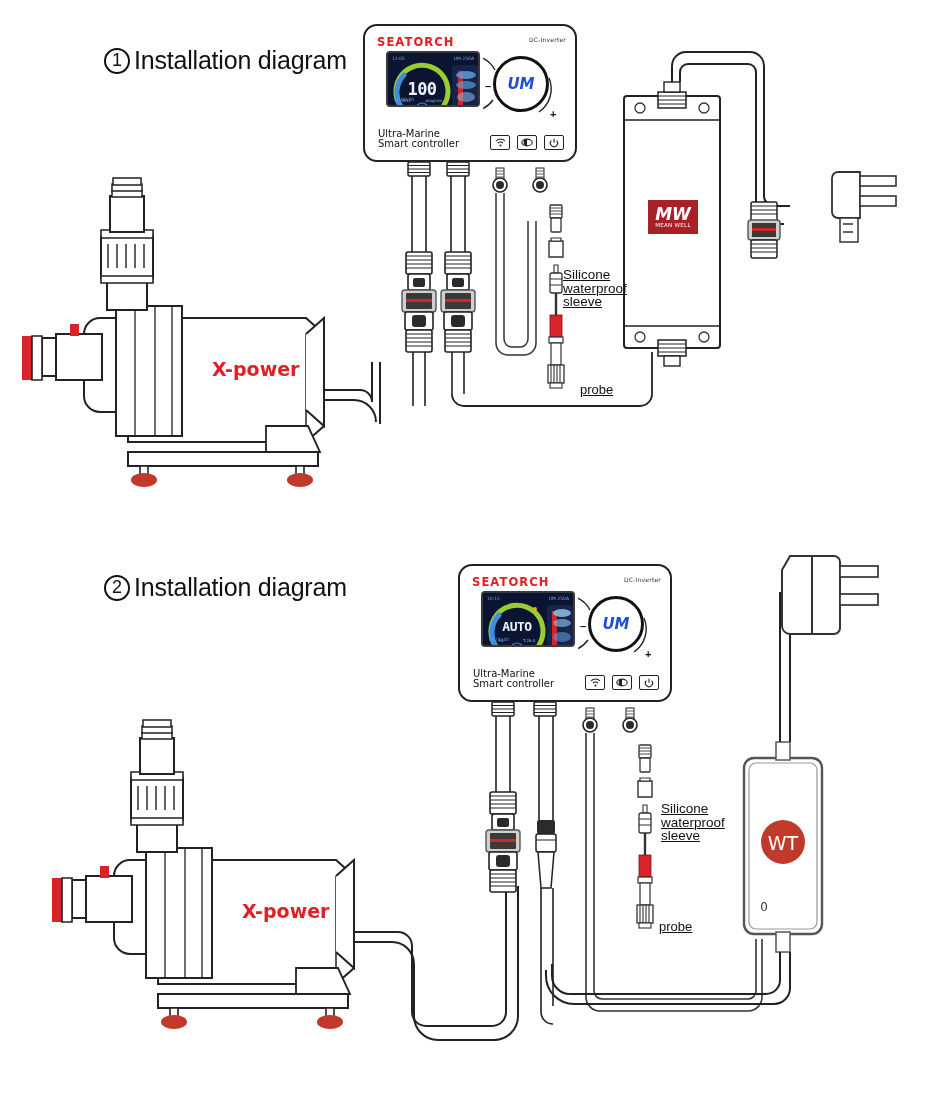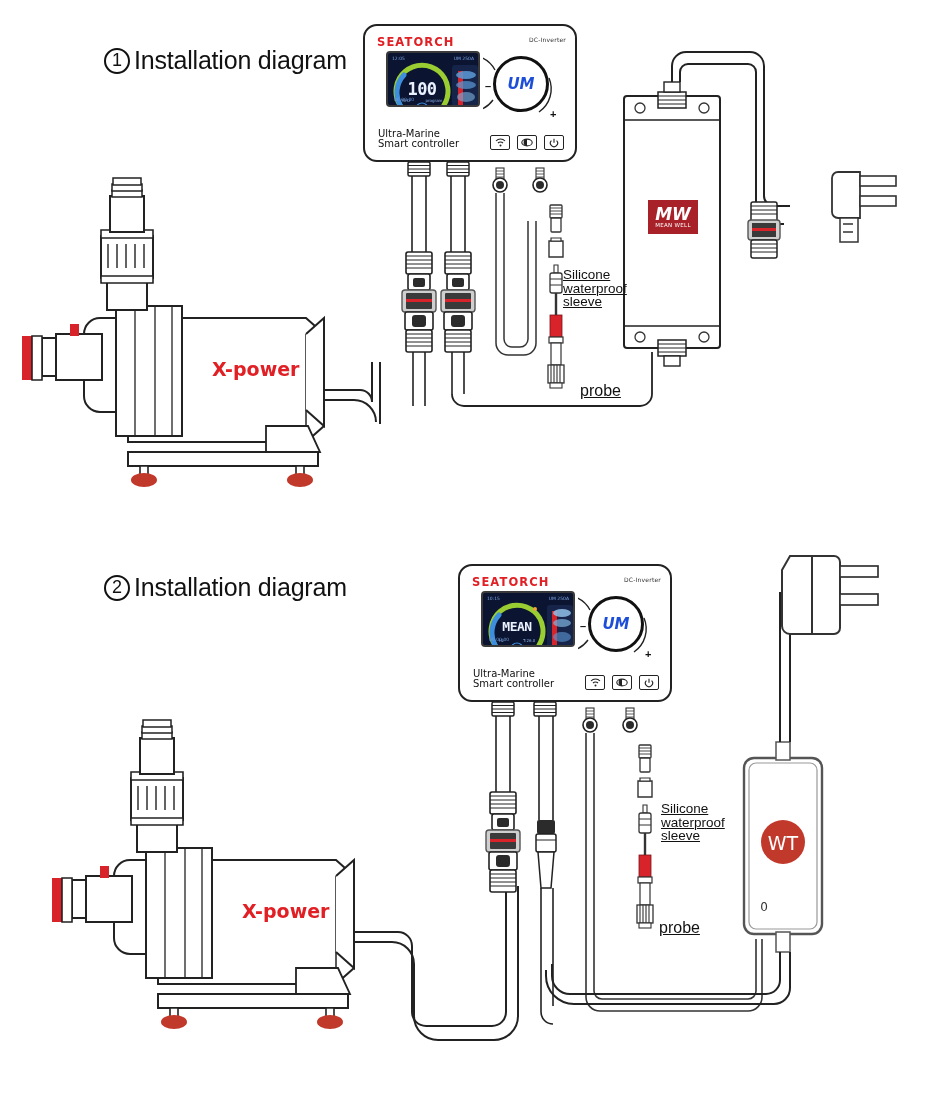--- a/index.html
+++ b/index.html
@@ -46,21 +46,21 @@
 
   
   .callout {
     position: absolute;
     font-size: 13.5px;
     line-height: 13.5px;
     color: #111;
     white-space: pre-line;
     text-decoration: underline;
   }
-  .callout.single { line-height: 1; font-size: 16px; }
+  .callout.single { line-height: 1; font-size: 13px; }
 
   #lbl-sleeve-1 { left: 563px; top: 268px; }
   #lbl-probe-1  { left: 580px; top: 383px; }
   #lbl-sleeve-2 { left: 661px; top: 802px; }
   #lbl-probe-2  { left: 659px; top: 920px; }
 
   
   .controller {
     position: absolute;
     background: #fff;
@@ -508,21 +508,21 @@
         <rect x="69" y="18" width="5" height="34" fill="#d8232a"></rect>
         <ellipse cx="79" cy="20" rx="9" ry="4" fill="#8fc0e8" opacity="0.85"></ellipse>
         <ellipse cx="79" cy="30" rx="9" ry="4" fill="#7fb3e0" opacity="0.7"></ellipse>
         <ellipse cx="79" cy="44" rx="9" ry="5" fill="#5d9ad6" opacity="0.6"></ellipse>
         <path d="M8 64 h44" stroke="#2a3c6e" stroke-width="1"></path>
       </svg>
       <div class="lcd-top">
         <span>10:15</span>
         <span>UM 250A</span>
       </div>
-      <div class="lcd-value small">MEAN</div>
+      <div class="lcd-value small">AUTO</div>
       <div class="lcd-sub">
         <span>Hz</span>
         <span>T:26.0</span>
       </div>
       <div class="lcd-bottom">
         <span>00:00:00</span>
       </div>
     </div>
 
     <div class="knob" style="left:128px; top:30px;">

